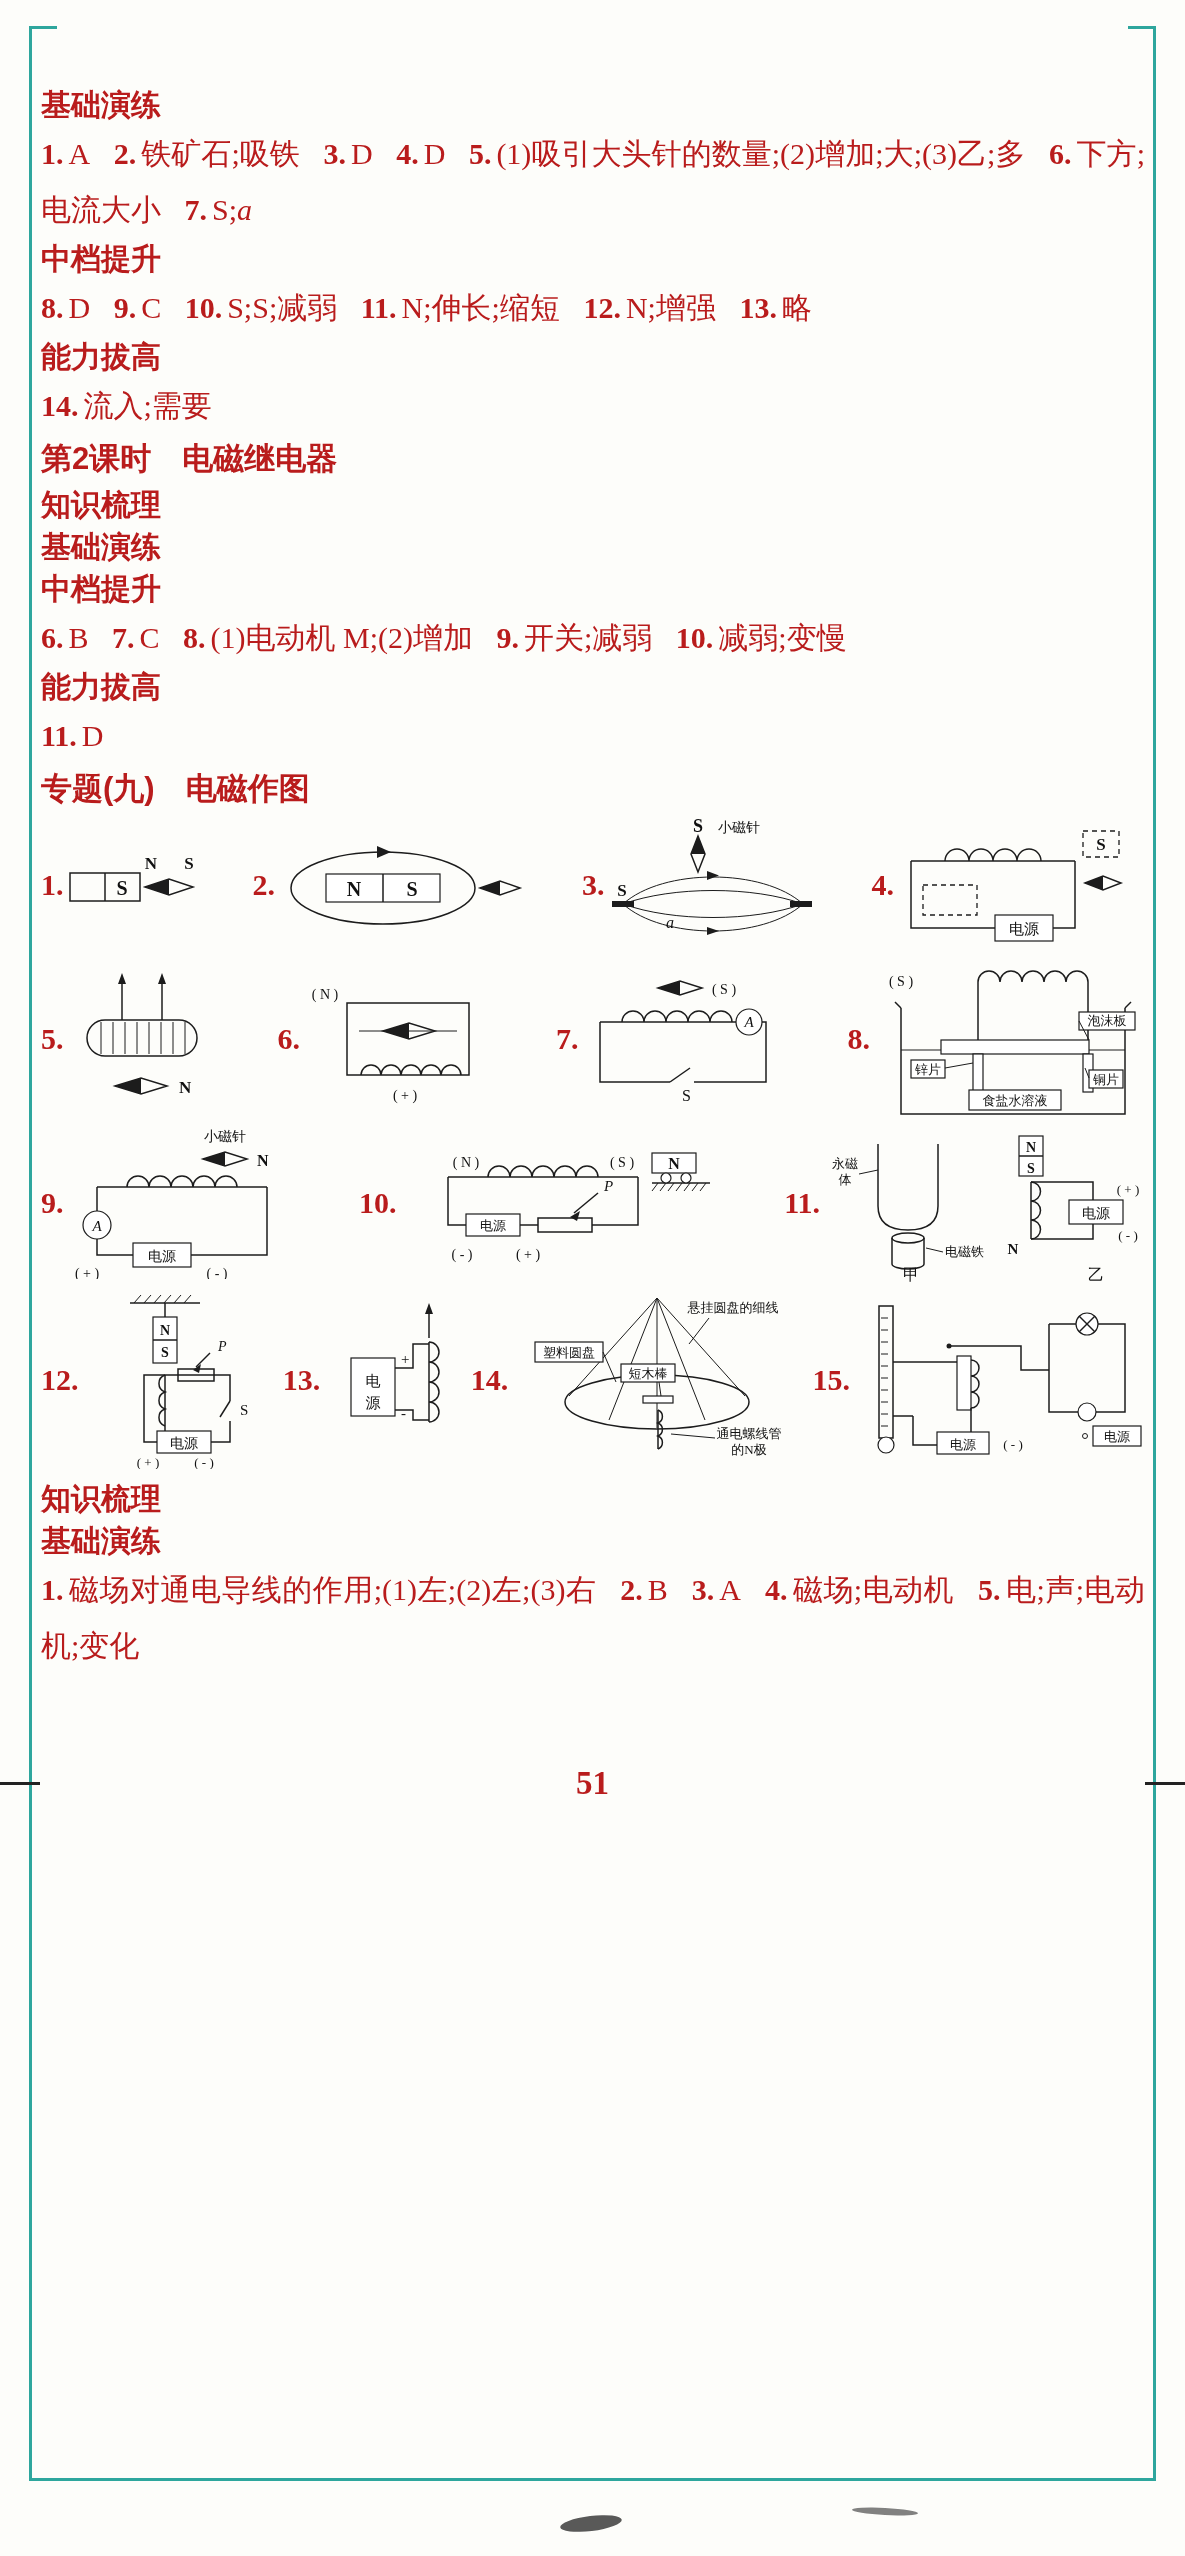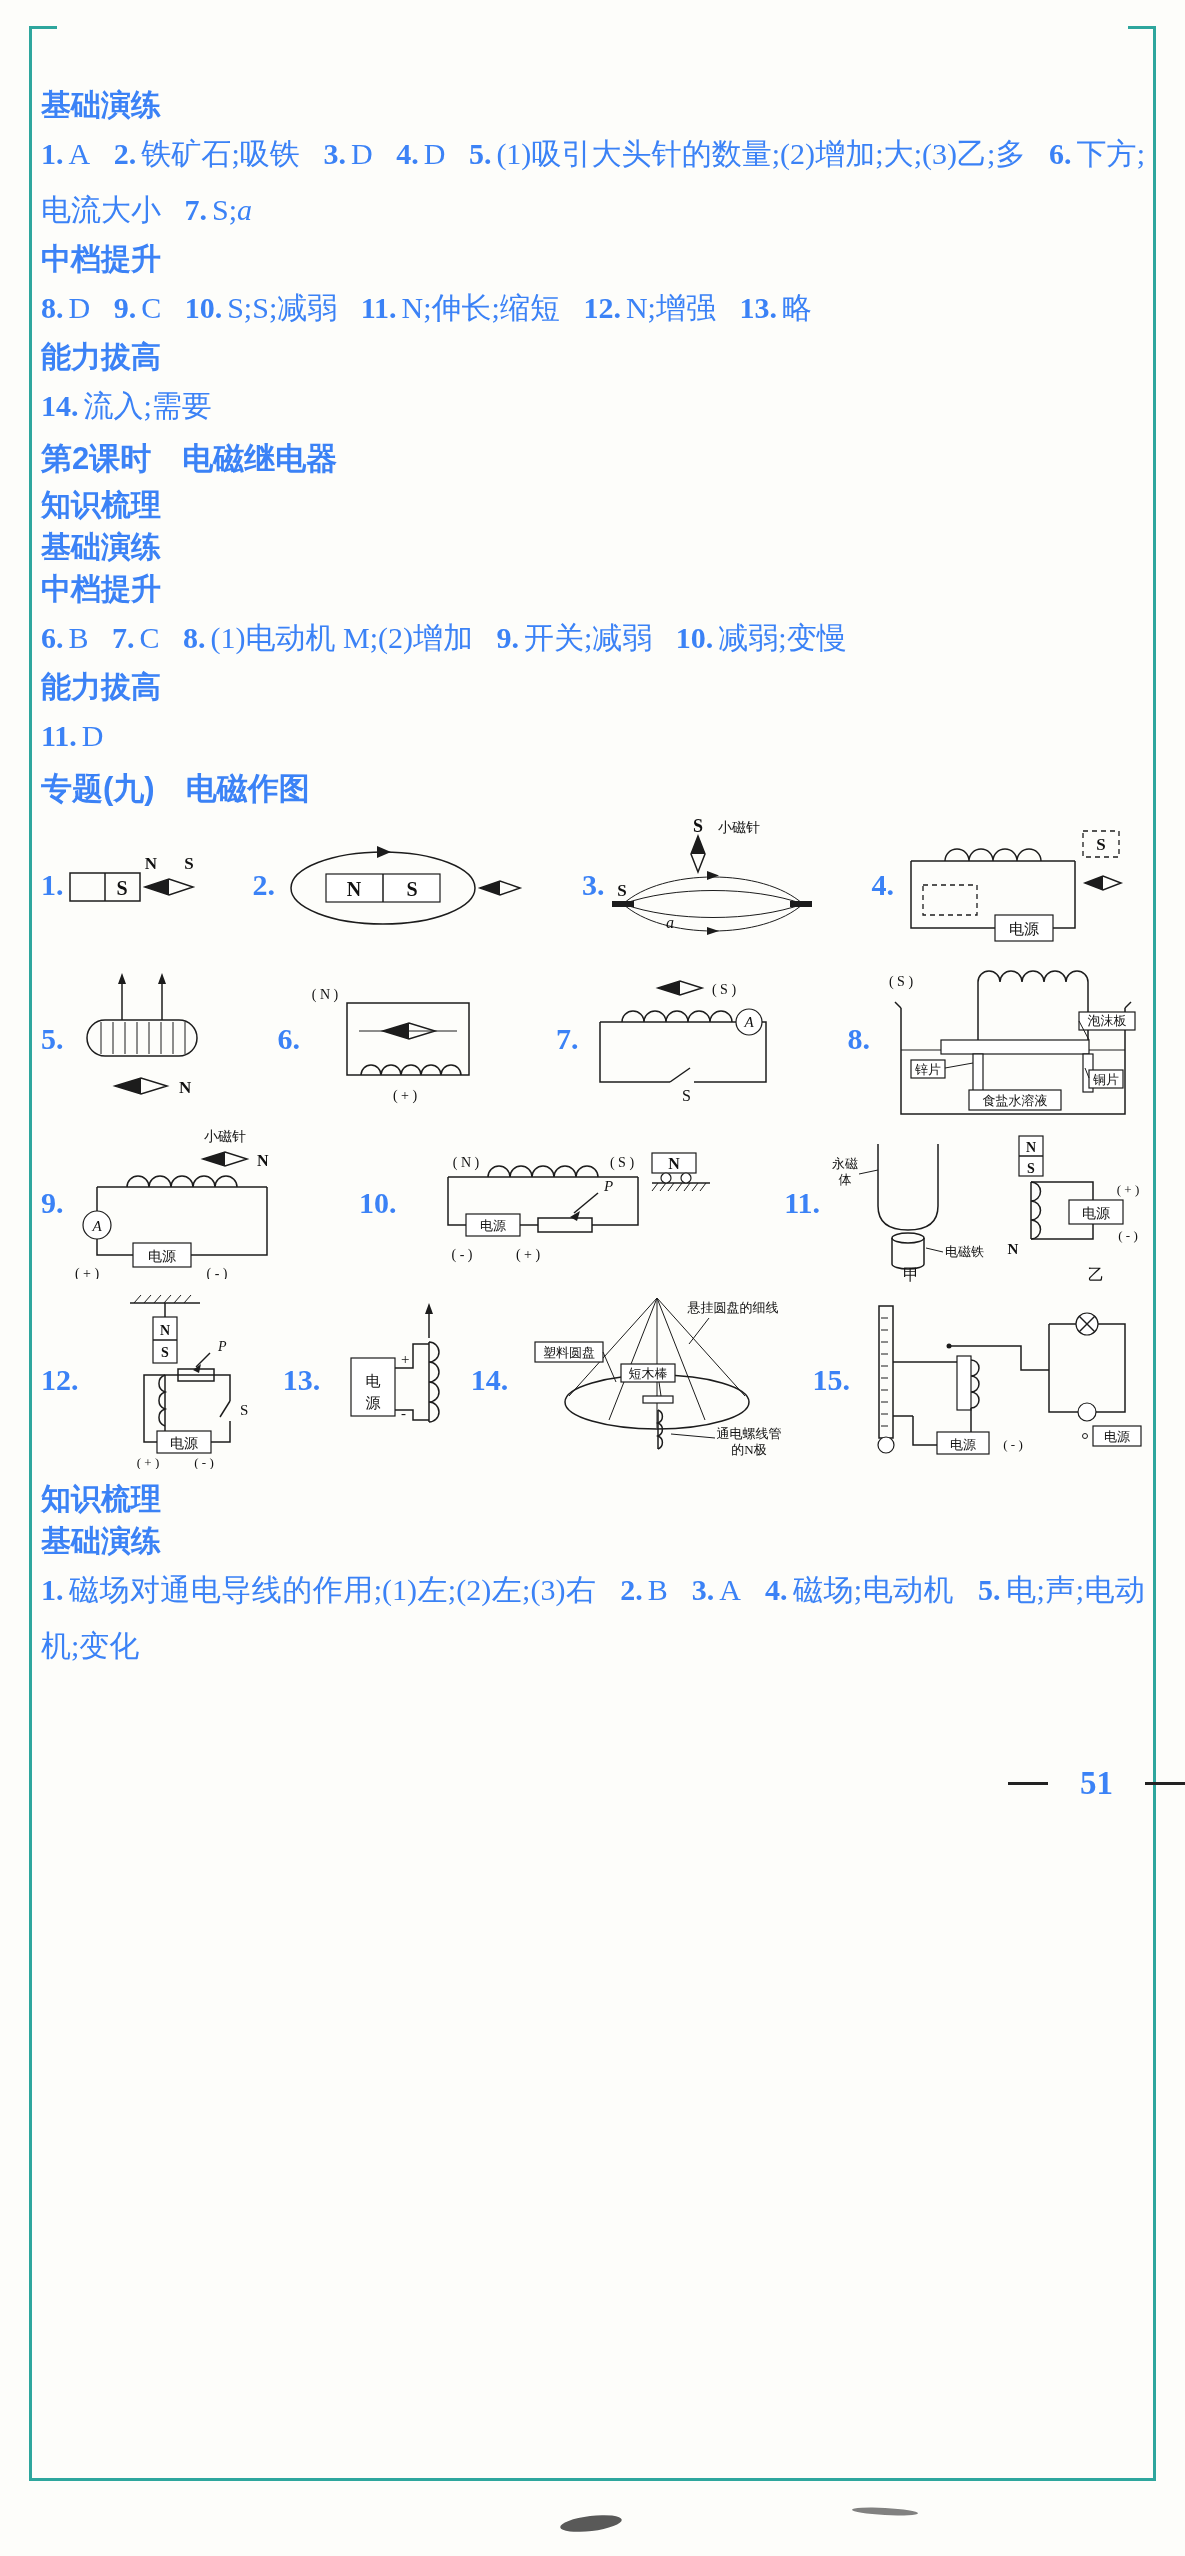--- a/index.html
+++ b/index.html
@@ -1,17 +1,17 @@
 <!DOCTYPE html>
 <html><head>
 <meta charset="utf-8">
 <style>
   html,body { margin:0; padding:0; background:#ffffff; }
   .page { position:relative; width:1185px; height:2556px; background:#fdfdfa;
-          font-family:"Liberation Serif", serif; color:#3b82f6; overflow:hidden; }
+          font-family:"Liberation Serif", serif; color:#b91c1c; overflow:hidden; }
 
   
   .frame { position:absolute; background:#2ea69d; }
   #fr-left  { left:29px;  top:26px; width:3px;  height:2455px; }
   #fr-right { left:1153px; top:26px; width:3px; height:2455px; }
   #fr-bottom{ left:29px;  top:2478px; width:1127px; height:3px; }
   #fr-tl { left:29px;  top:26px; width:28px; height:3px; }
   #fr-tr { left:1128px; top:26px; width:28px; height:3px; }
 
   .content { position:absolute; left:41px; top:84px; width:1104px; }
@@ -34,21 +34,21 @@
   .dsvg .lnt  { fill:none; stroke:#1c1c1c; stroke-width:1; }
   .dsvg .fl   { fill:#1c1c1c; stroke:none; }
   .dsvg .wh   { fill:#fff; stroke:#1c1c1c; stroke-width:1.2; }
   .dsvg .dash { fill:none; stroke:#1c1c1c; stroke-width:1.3; stroke-dasharray:5 4; }
   .dsvg text  { fill:#111; font-family:"Liberation Serif", serif; }
   .t13{font-size:13px}.t14{font-size:14px}.t15{font-size:15px}.t16{font-size:16px}
   .t17{font-size:17px}.t18{font-size:18px}.t20{font-size:20px}
   .b{font-weight:bold}.i{font-style:italic}
 
   .footer { position:absolute; top:1765px; left:0; width:100%;
-            display:flex; align-items:center; justify-content:flex-end; gap:32px; }
+            display:flex; align-items:center; justify-content:space-between; gap:32px; }
   .fdash  { width:40px; height:3px; background:#222; }
   .fnum   { font-size:33px; font-weight:bold; }
 
   .smudge { position:absolute; background:#2f2f2f; border-radius:50%; }
   #sm1 { left:560px; top:2516px; width:62px; height:15px; transform:rotate(-7deg); opacity:.8; }
   #sm2 { left:852px; top:2508px; width:66px; height:7px; transform:rotate(3deg); opacity:.6; }
 </style>
 </head>
 <body>
 

